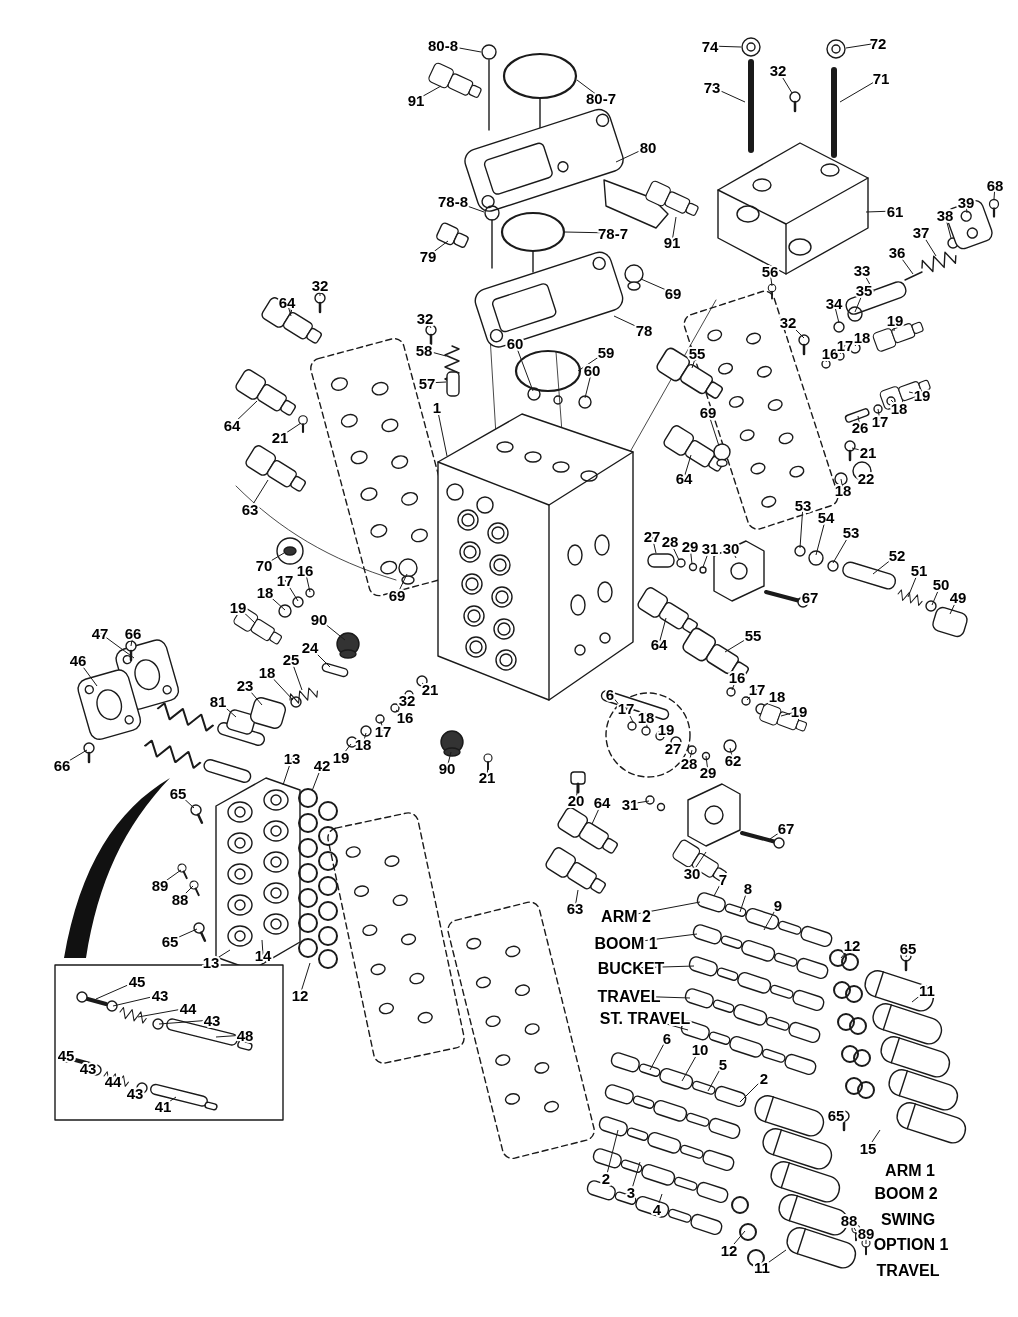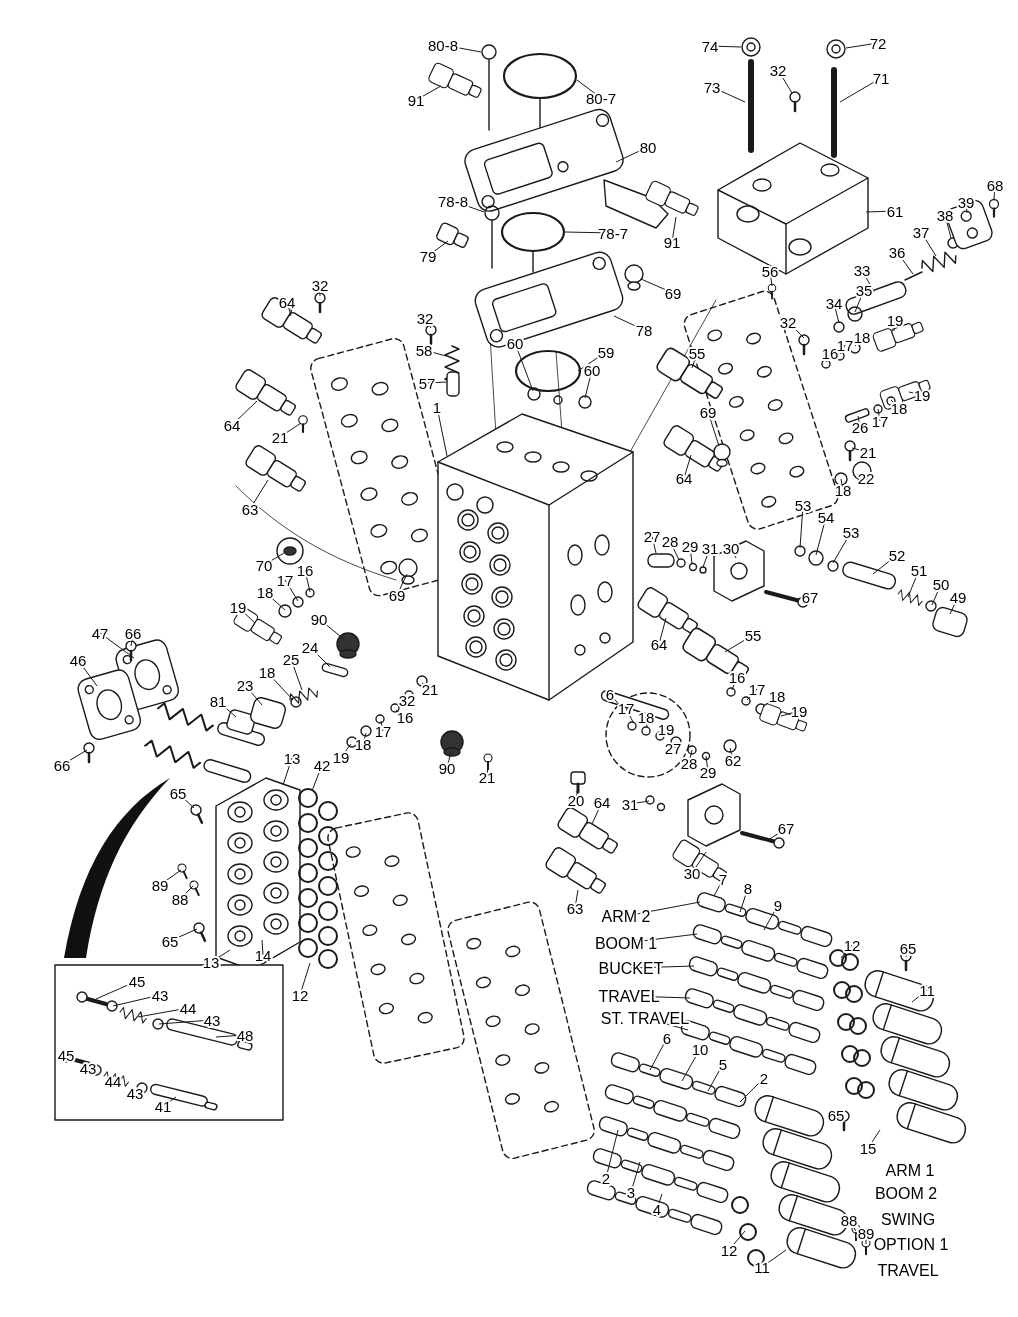--- a/index.html
+++ b/index.html
@@ -1,17 +1,17 @@
 <!DOCTYPE html>
 <html><head>
 <meta charset="utf-8">
 <style>
   html,body{margin:0;padding:0;background:#ffffff;}
   .stage{position:relative;width:1018px;height:1317px;background:#ffffff;overflow:hidden;
-         font-family:"Liberation Sans",sans-serif;}
+         font-family:"Liberation Sans",sans-serif;font-weight:bold;}
   svg{display:block;}
   #art{stroke:#1a1a1a;fill:#ffffff;stroke-width:1.4;stroke-linejoin:round;stroke-linecap:round;}
   #art .thin{stroke-width:0.8;}
   #art .dash{stroke-dasharray:6 4;fill:none;}
   #art .nofill{fill:none;}
   #art .dark{fill:#333333;}
   #leaders line{stroke:#1a1a1a;stroke-width:1;}
   text.part-callout{font-family:"Liberation Sans",sans-serif;font-size:15px;fill:#000000;
          text-anchor:middle;dominant-baseline:central;stroke:#ffffff;stroke-width:4px;
          paint-order:stroke;stroke-linejoin:round;}

